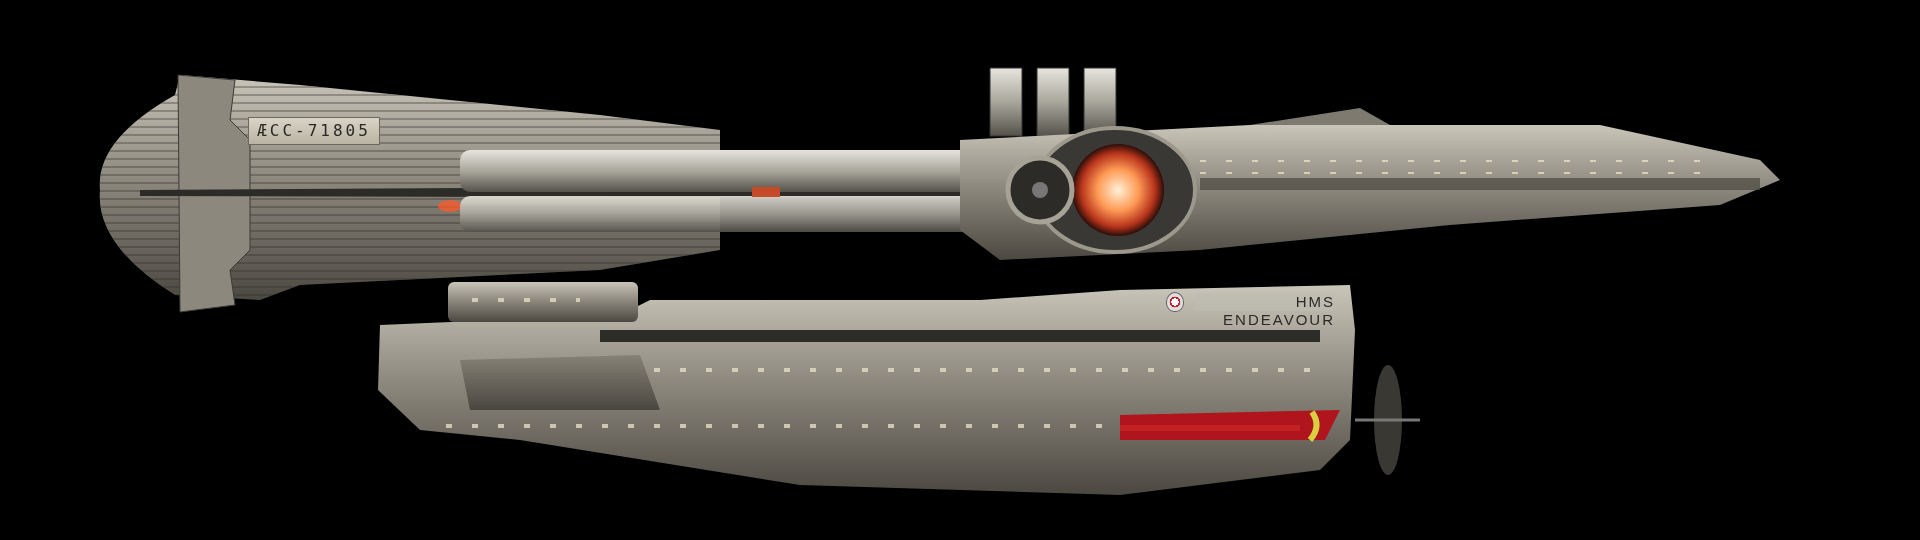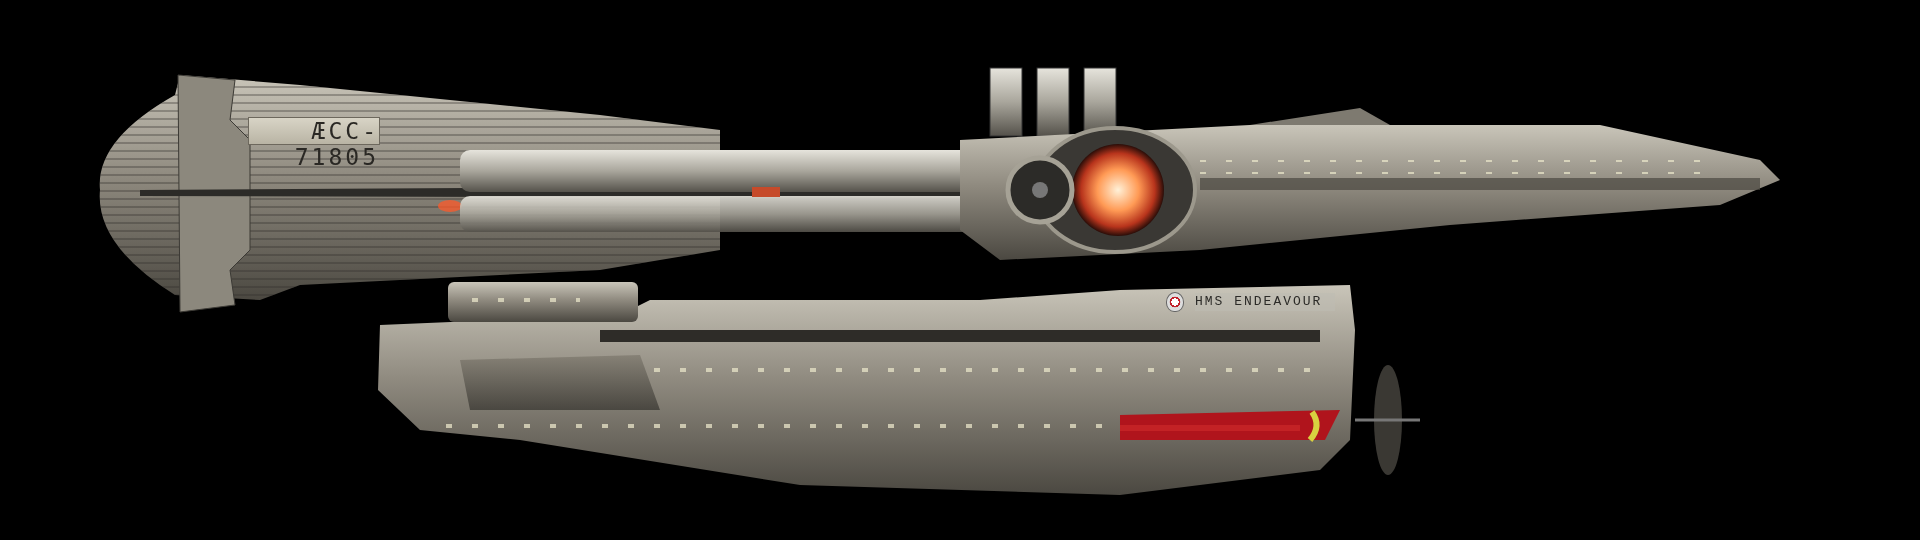--- a/index.html
+++ b/index.html
@@ -1,22 +1,22 @@
 <!DOCTYPE html>
 <html><head>
 <meta charset="utf-8">
 <style>
   html,body{margin:0;padding:0;background:#000;}
   body{width:1920px;height:540px;overflow:hidden;position:relative;font-family:"DejaVu Sans",sans-serif;}
   #scene{position:absolute;left:0;top:0;width:1920px;height:540px;background:#000;}
   svg{position:absolute;left:0;top:0;}
   .registry{position:absolute;left:248px;top:117px;width:130px;height:26px;background:linear-gradient(#d8d4c6,#b9b4a4);
-    color:#2a2824;font-family:"DejaVu Sans Mono",monospace;font-size:23px;letter-spacing:3px;line-height:26px;text-align:right;border:1px solid #6d685d;}
-  .shipname{position:absolute;left:1195px;top:293px;width:140px;height:18px;color:#2b2a27;font-family:Liberation Mono, monospace;
-    font-size:13px;letter-spacing:2px;line-height:18px;text-align:left;background:rgba(190,188,178,.55);}
+    color:#2a2824;font-family:"DejaVu Sans Mono",monospace;font-size:16px;letter-spacing:3px;line-height:26px;text-align:center;border:1px solid #6d685d;}
+  .shipname{position:absolute;left:1195px;top:293px;width:140px;height:18px;color:#2b2a27;font-family:Liberation Sans, sans-serif;
+    font-size:15px;letter-spacing:2px;line-height:18px;text-align:right;background:rgba(190,188,178,.55);}
   .crest{position:absolute;left:1166px;top:292px;width:16px;height:18px;border-radius:50% 50% 45% 45%;
     background:radial-gradient(circle,#fff 0 30%,#c0202a 31% 45%,#ddd 46%);border:1px solid #666;}
 </style>
 </head>
 <body>
 
 <div id="scene">
   <svg width="1920" height="540" viewBox="0 0 1920 540">
     <defs>
       <linearGradient id="metal" x1="0" y1="0" x2="0" y2="1">

